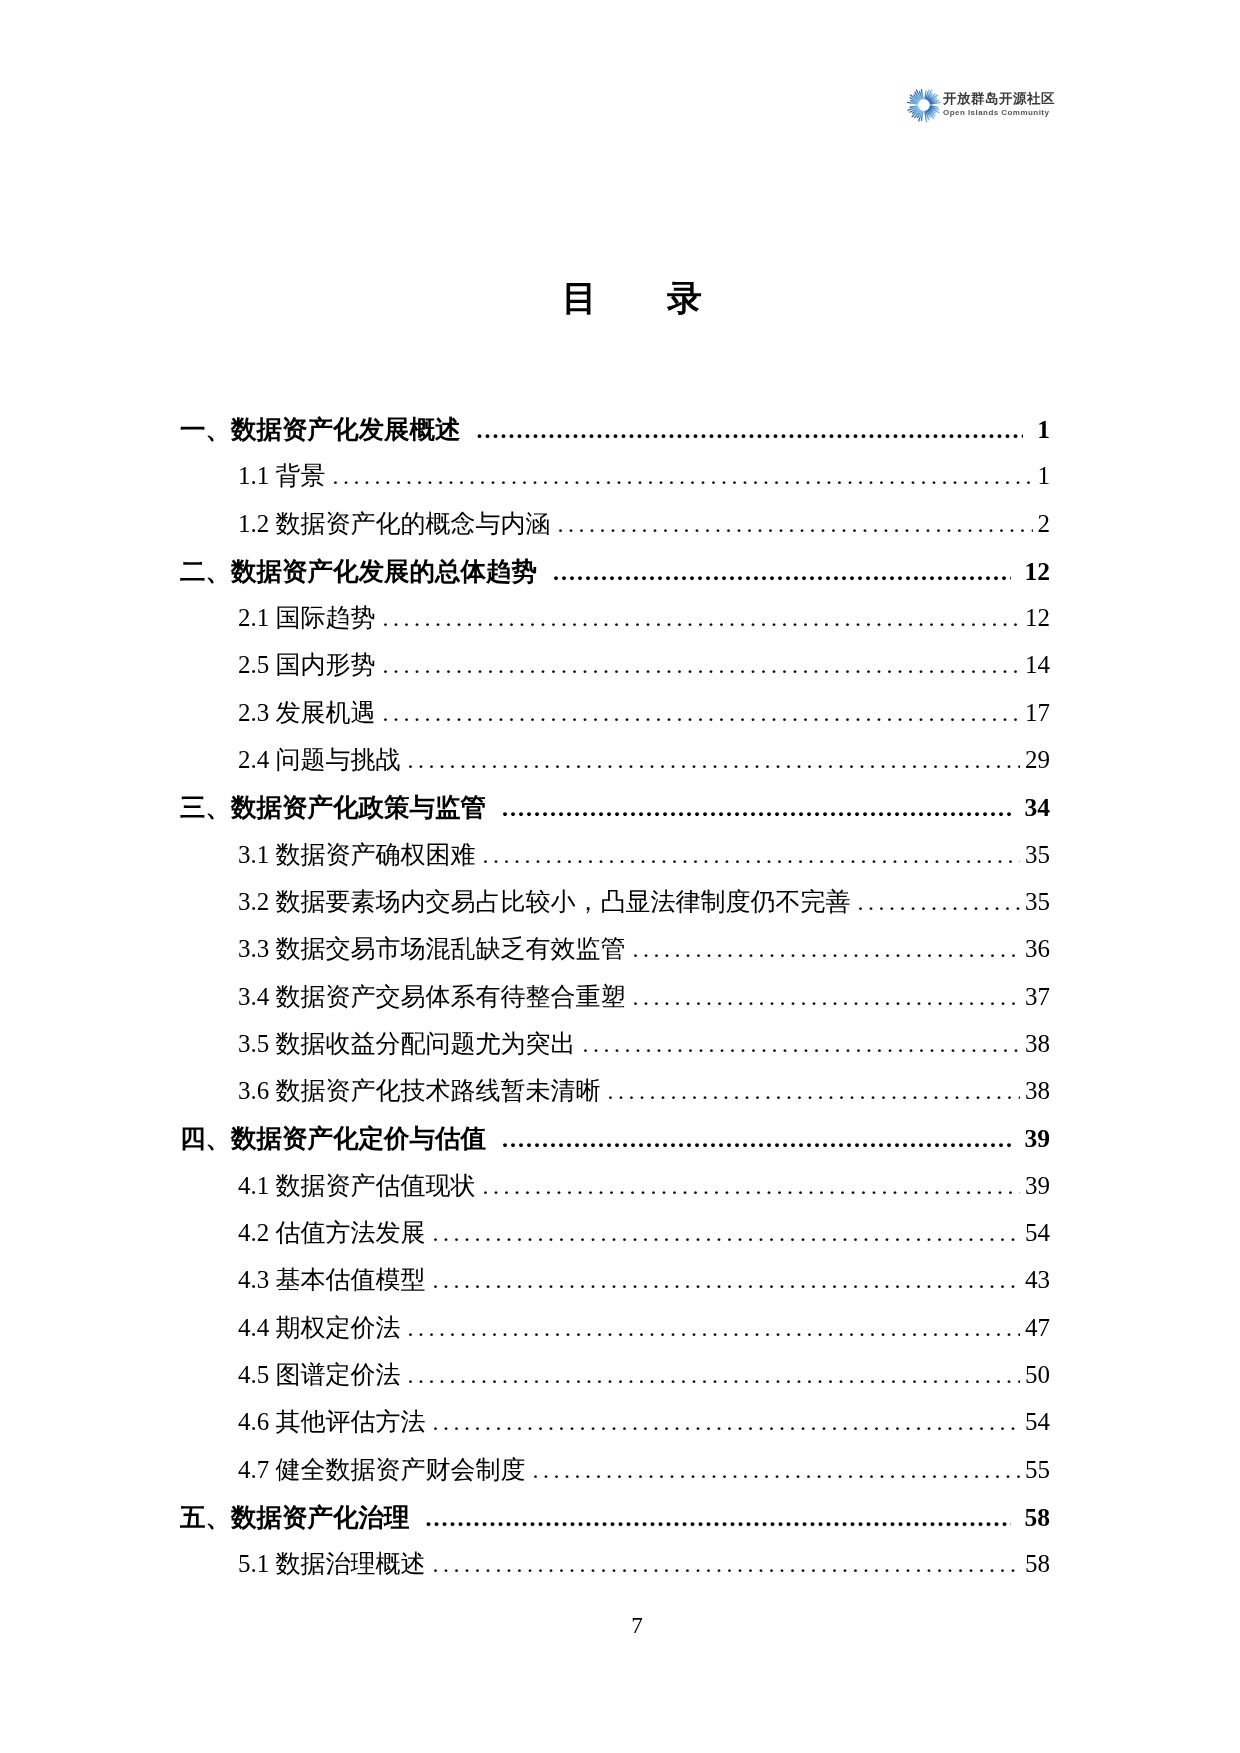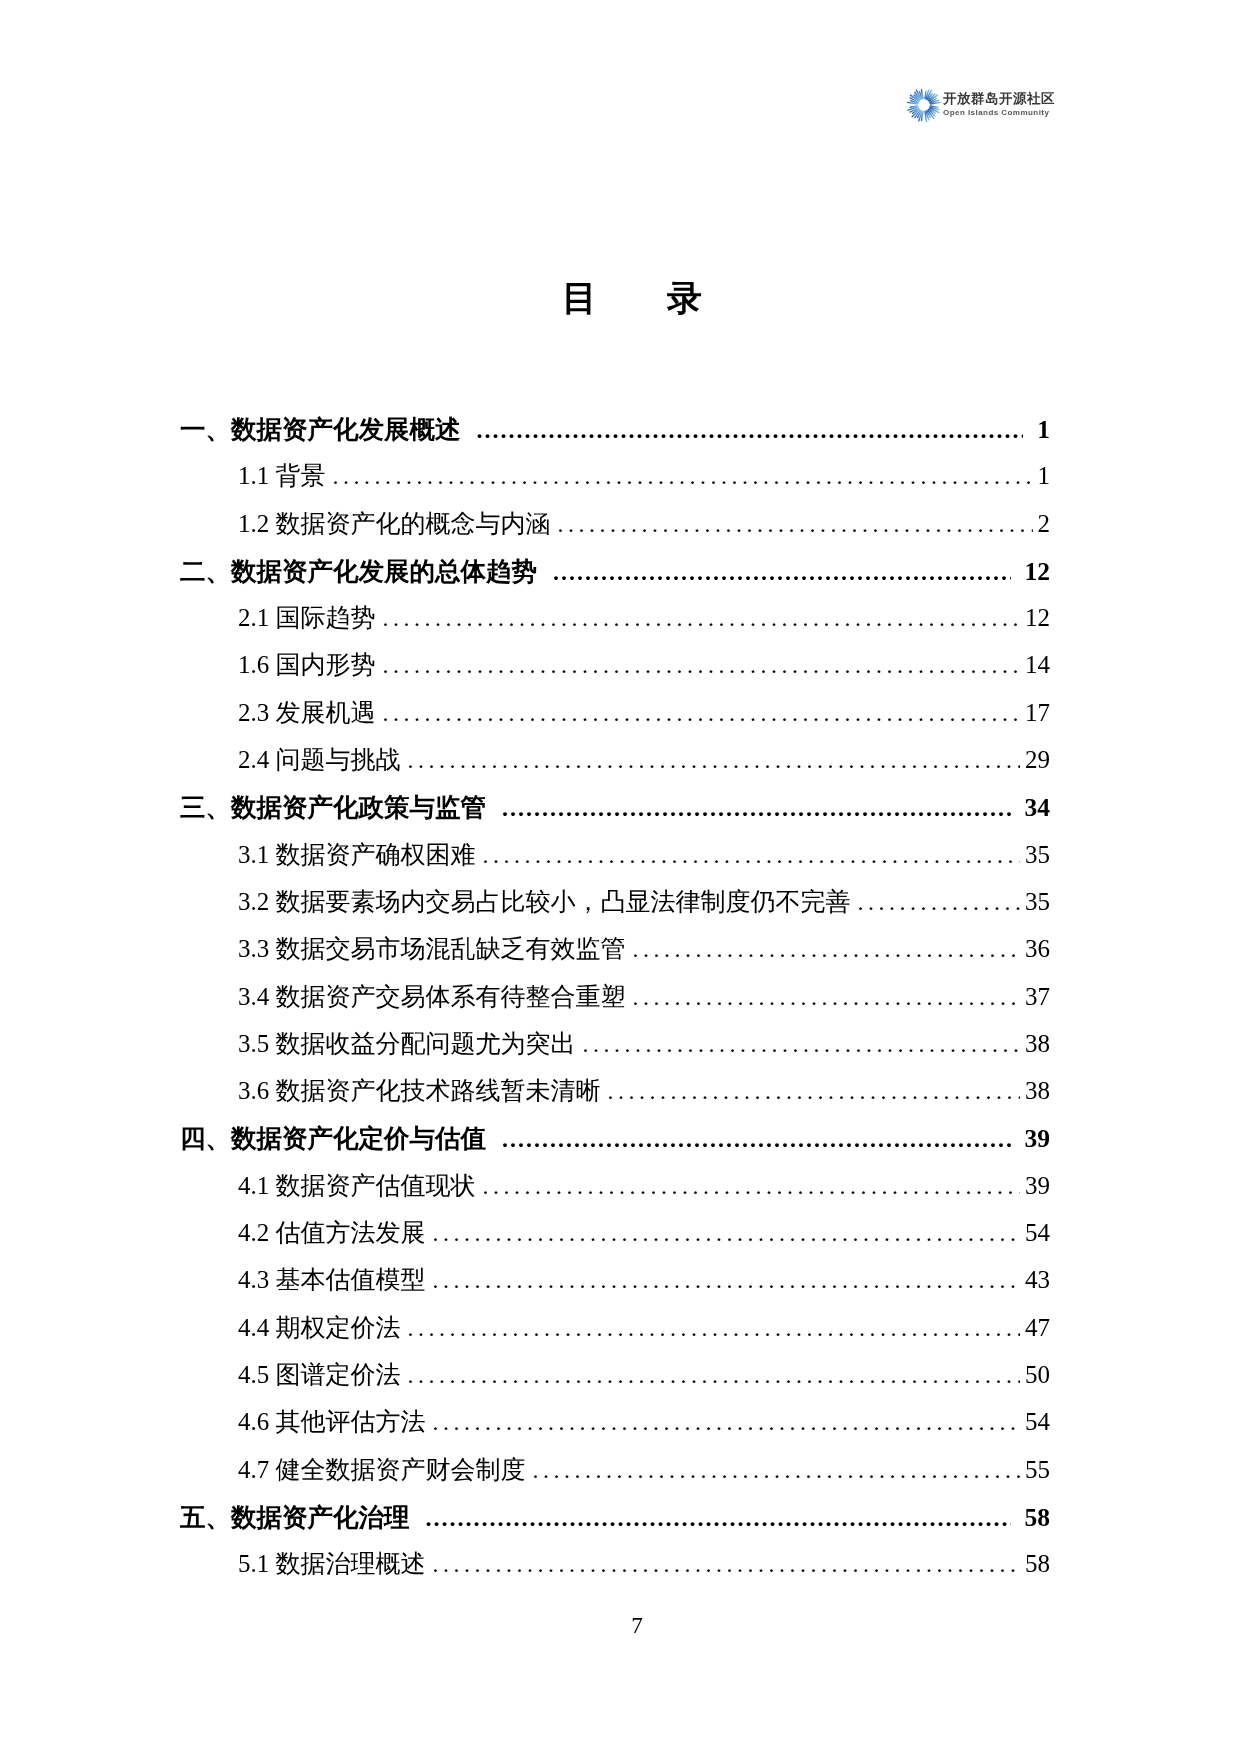--- a/index.html
+++ b/index.html
@@ -158,21 +158,21 @@
     <span class="toc-page">12</span>
   </div>
 
   <div class="toc-row lvl2">
     <span class="toc-label">2.1 国际趋势</span>
     <span class="toc-dots"></span>
     <span class="toc-page">12</span>
   </div>
 
   <div class="toc-row lvl2">
-    <span class="toc-label">1.6 国内形势</span>
+    <span class="toc-label">2.5 国内形势</span>
     <span class="toc-dots"></span>
     <span class="toc-page">14</span>
   </div>
 
   <div class="toc-row lvl2">
     <span class="toc-label">2.3 发展机遇</span>
     <span class="toc-dots"></span>
     <span class="toc-page">17</span>
   </div>
 

